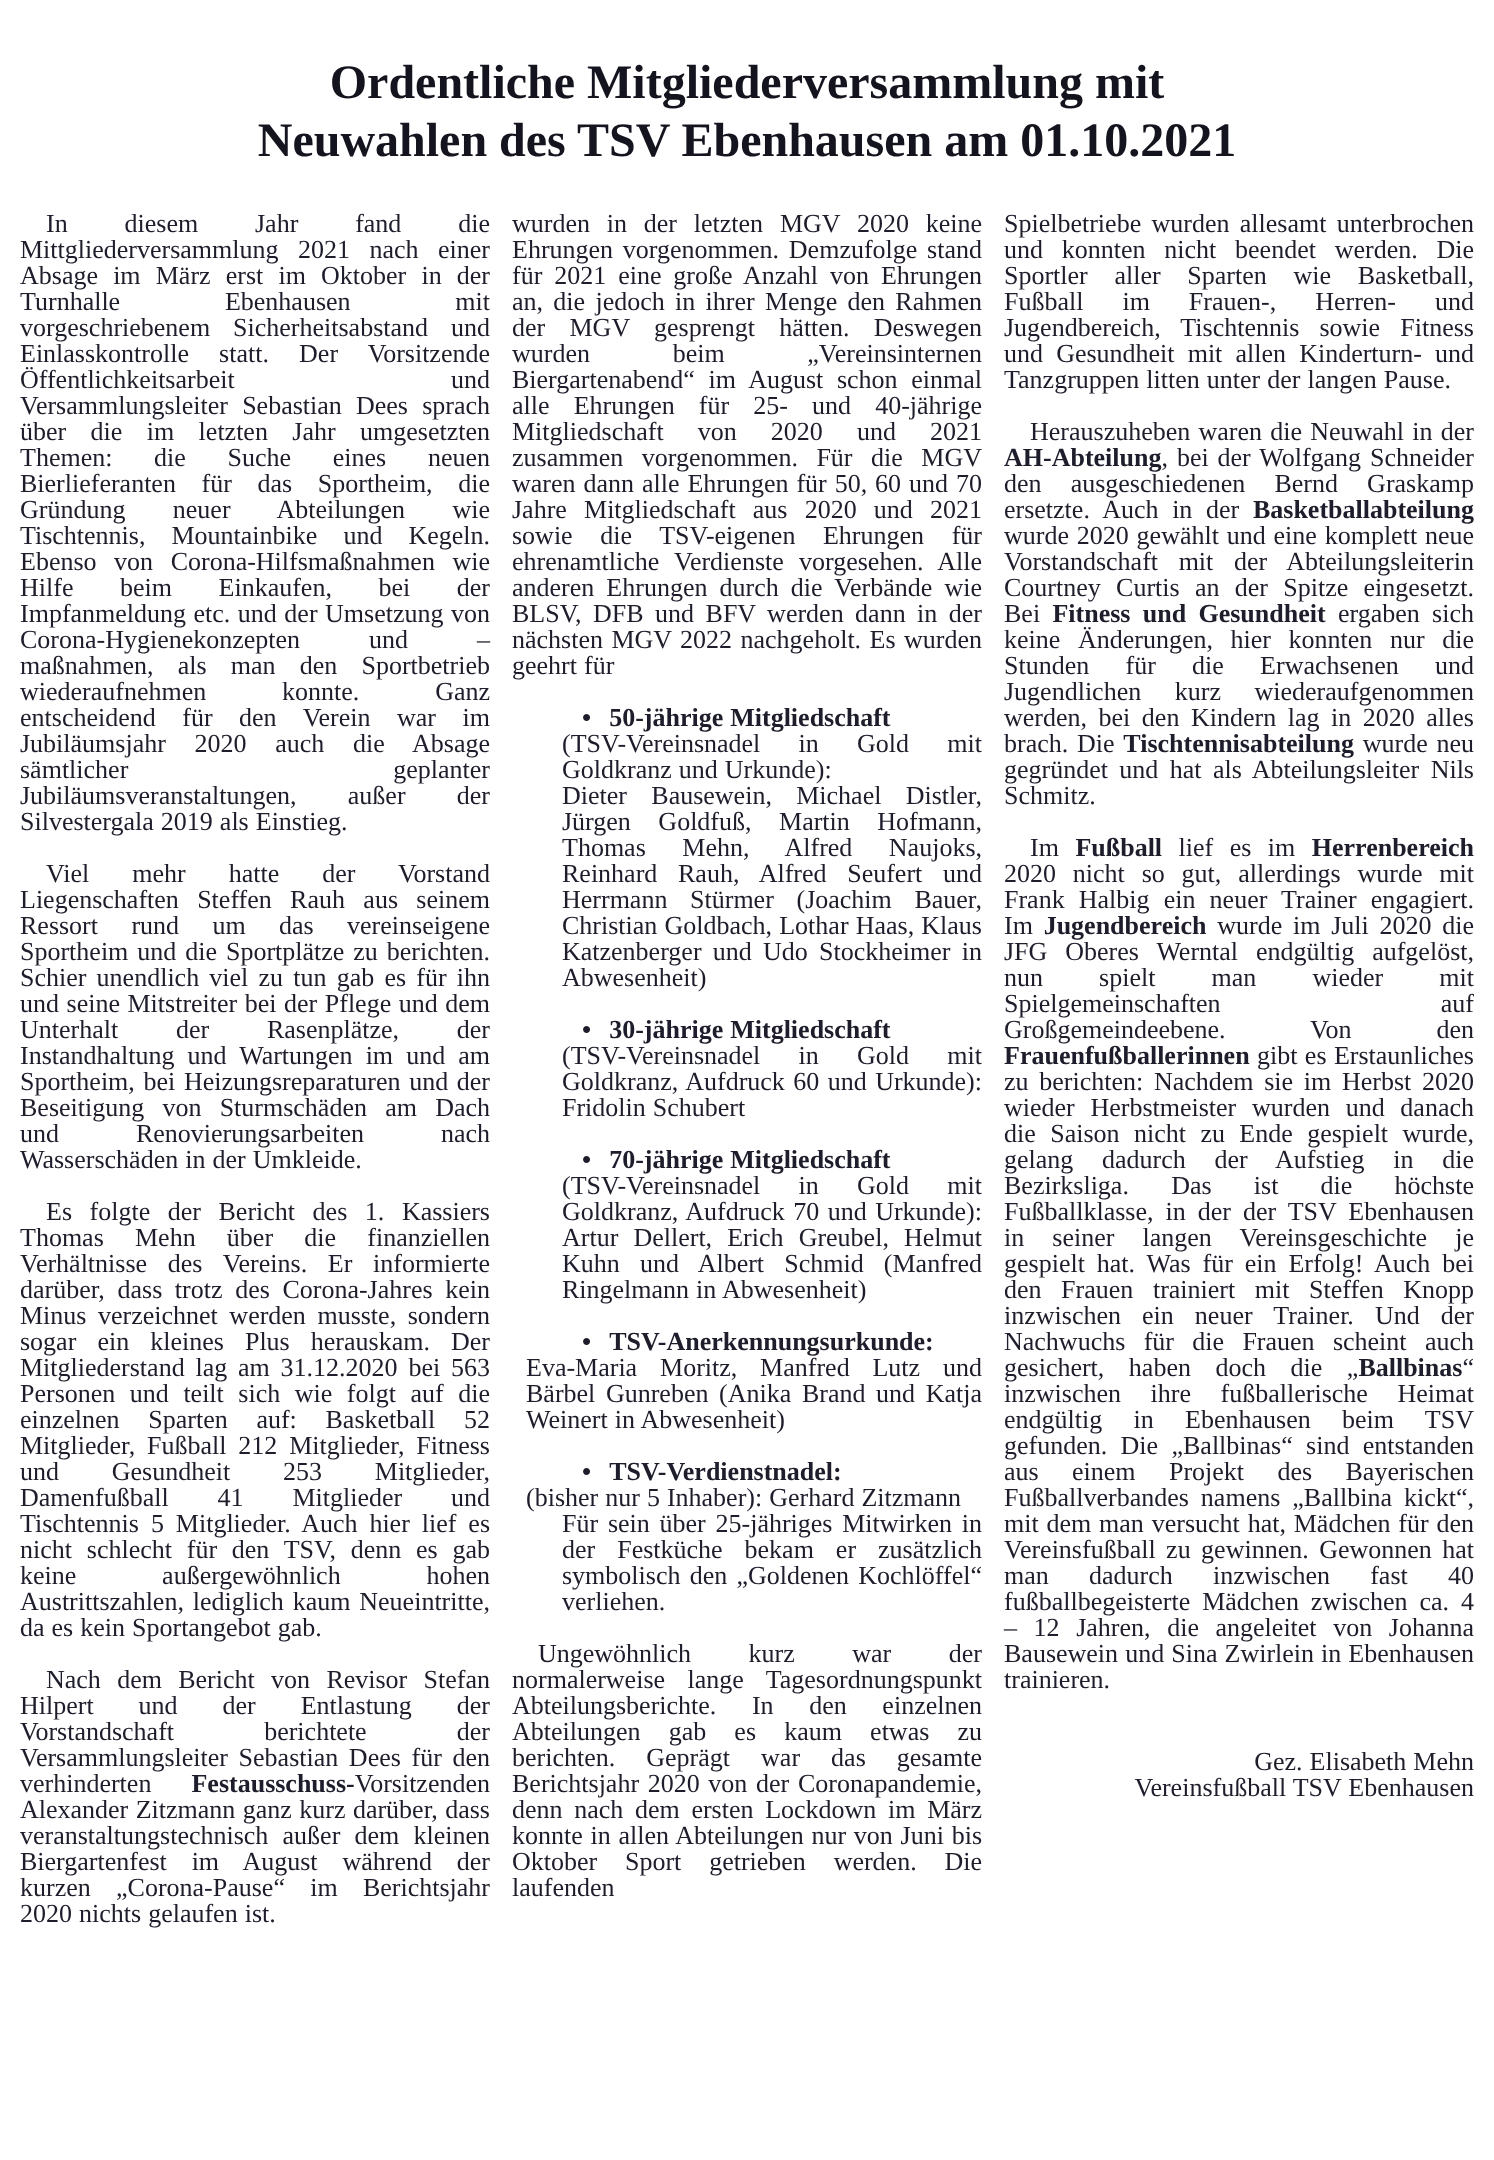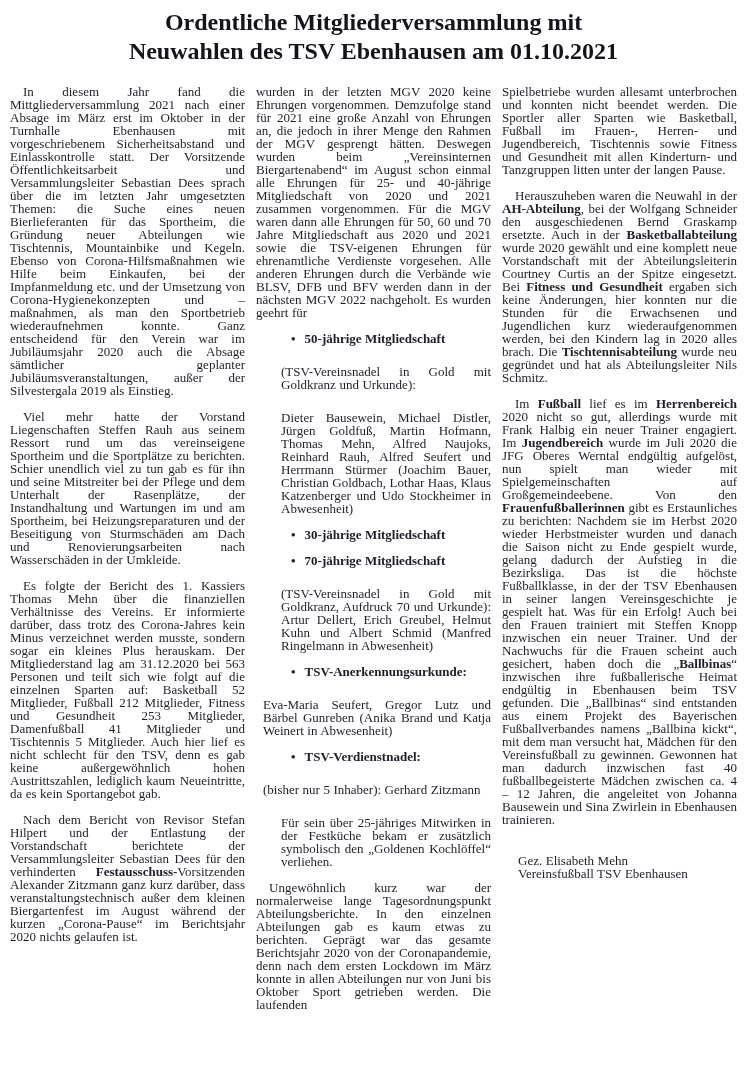--- a/index.html
+++ b/index.html
@@ -1,35 +1,35 @@
 <!DOCTYPE html>
 <html lang="de"><head>
 <meta charset="utf-8">
 <style>
   html,body{margin:0;padding:0;background:#e8e8e8;}
   .page{
     width:747px;height:1080px;margin:0 auto;background:#ffffff;
     font-family:"Liberation Serif","DejaVu Serif",serif;color:#1d1d2b;
-    box-sizing:border-box;padding:8px 10px 0 10px;overflow:hidden;
+    box-sizing:border-box;padding:28px 10px 0 10px;overflow:hidden;
   }
   .title{
     margin:0 0 18px 0;text-align:center;font-size:24px;font-weight:bold;
     line-height:1.22;color:#14141f;
   }
   .columns{display:flex;gap:11px;}
   .column{flex:0 0 235px;width:235px;font-size:13px;line-height:13px;
     text-align:justify;hyphens:auto;-webkit-hyphens:auto;word-spacing:0.02em;}
   .para{margin:0 0 13px 0;text-align:justify;}
   .para.ind{text-indent:13px;}
   .bullet{margin:0 0 13px 25px;}
   .bhead{font-weight:bold;text-align:left;padding-left:10px;display:flex;gap:9px;}
   .dot{flex:0 0 auto;}
-  .bbody{text-align:justify;margin-top:20px;}
+  .bbody{text-align:justify;}
   .bbody.shallow{margin-left:-18px;}
-  .sig{margin:28px 0 0 16px;text-align:left;}
+  .sig{margin:28px 0 0 16px;text-align:right;}
   b{font-weight:bold;font-family:Liberation Serif, serif;}
 </style>
 </head>
 <body>
 
 <div class="page">
   <h1 class="title"><span>Ordentliche Mitgliederversammlung mit</span><br><span>Neuwahlen des TSV Ebenhausen am 01.10.2021</span></h1>
   <div class="columns">
       <div class="column">
         <p class="para ind">In diesem Jahr fand die Mittgliederversammlung 2021 nach einer Absage im März erst im Oktober in der Turnhalle Ebenhausen mit vorgeschriebenem Sicherheitsabstand und Einlasskontrolle statt. Der Vorsitzende Öffentlichkeitsarbeit und Versammlungsleiter Sebastian Dees sprach über die im letzten Jahr umgesetzten Themen: die Suche eines neuen Bierlieferanten für das Sportheim, die Gründung neuer Abteilungen wie Tischtennis, Mountainbike und Kegeln. Ebenso von Corona-Hilfsmaßnahmen wie Hilfe beim Einkaufen, bei der Impfanmeldung etc. und der Umsetzung von Corona-Hygienekonzepten und –maßnahmen, als man den Sportbetrieb wiederaufnehmen konnte. Ganz entscheidend für den Verein war im Jubiläumsjahr 2020 auch die Absage sämtlicher geplanter Jubiläumsveranstaltungen, außer der Silvestergala 2019 als Einstieg.</p>
@@ -45,34 +45,35 @@
             <span>50-jährige Mitgliedschaft</span>
           </div>
           <div class="bbody">(TSV-Vereinsnadel in Gold mit Goldkranz und Urkunde):</div>
           <div class="bbody">Dieter Bausewein, Michael Distler, Jürgen Goldfuß, Martin Hofmann, Thomas Mehn, Alfred Naujoks, Reinhard Rauh, Alfred Seufert und Herrmann Stürmer (Joachim Bauer, Christian Goldbach, Lothar Haas, Klaus Katzenberger und Udo Stockheimer in Abwesenheit)</div>
         </div>
         <div class="bullet">
           <div class="bhead">
             <span class="dot">•</span>
             <span>30-jährige Mitgliedschaft</span>
           </div>
+          <div class="bbody">(TSV-Vereinsnadel in Gold mit Goldkranz, Aufdruck 60 und Urkunde): Fridolin Schubert</div>
         </div>
         <div class="bullet">
           <div class="bhead">
             <span class="dot">•</span>
             <span>70-jährige Mitgliedschaft</span>
           </div>
           <div class="bbody">(TSV-Vereinsnadel in Gold mit Goldkranz, Aufdruck 70 und Urkunde): Artur Dellert, Erich Greubel, Helmut Kuhn und Albert Schmid (Manfred Ringelmann in Abwesenheit)</div>
         </div>
         <div class="bullet">
           <div class="bhead">
             <span class="dot">•</span>
             <span>TSV-Anerkennungsurkunde:</span>
           </div>
-          <div class="bbody shallow">Eva-Maria Seufert, Gregor Lutz und Bärbel Gunreben (Anika Brand und Katja Weinert in Abwesenheit)</div>
+          <div class="bbody shallow">Eva-Maria Moritz, Manfred Lutz und Bärbel Gunreben (Anika Brand und Katja Weinert in Abwesenheit)</div>
         </div>
         <div class="bullet">
           <div class="bhead">
             <span class="dot">•</span>
             <span>TSV-Verdienstnadel:</span>
           </div>
           <div class="bbody shallow">(bisher nur 5 Inhaber): Gerhard Zitzmann</div>
           <div class="bbody">Für sein über 25-jähriges Mitwirken in der Festküche bekam er zusätzlich symbolisch den „Goldenen Kochlöffel“ verliehen.</div>
         </div>
         <p class="para ind">Ungewöhnlich kurz war der normalerweise lange Tagesordnungspunkt Abteilungsberichte. In den einzelnen Abteilungen gab es kaum etwas zu berichten. Geprägt war das gesamte Berichtsjahr 2020 von der Coronapandemie, denn nach dem ersten Lockdown im März konnte in allen Abteilungen nur von Juni bis Oktober Sport getrieben werden. Die laufenden</p>

